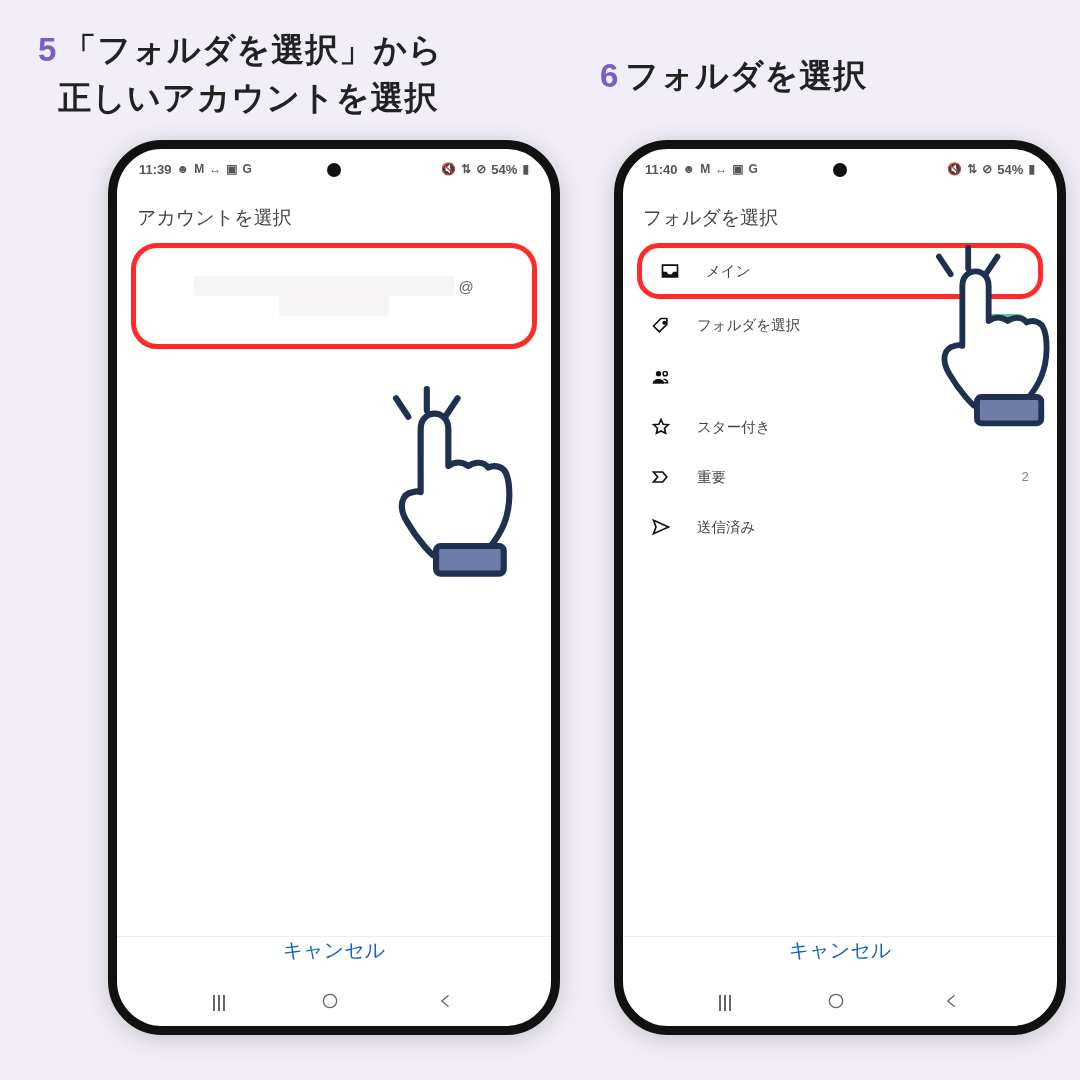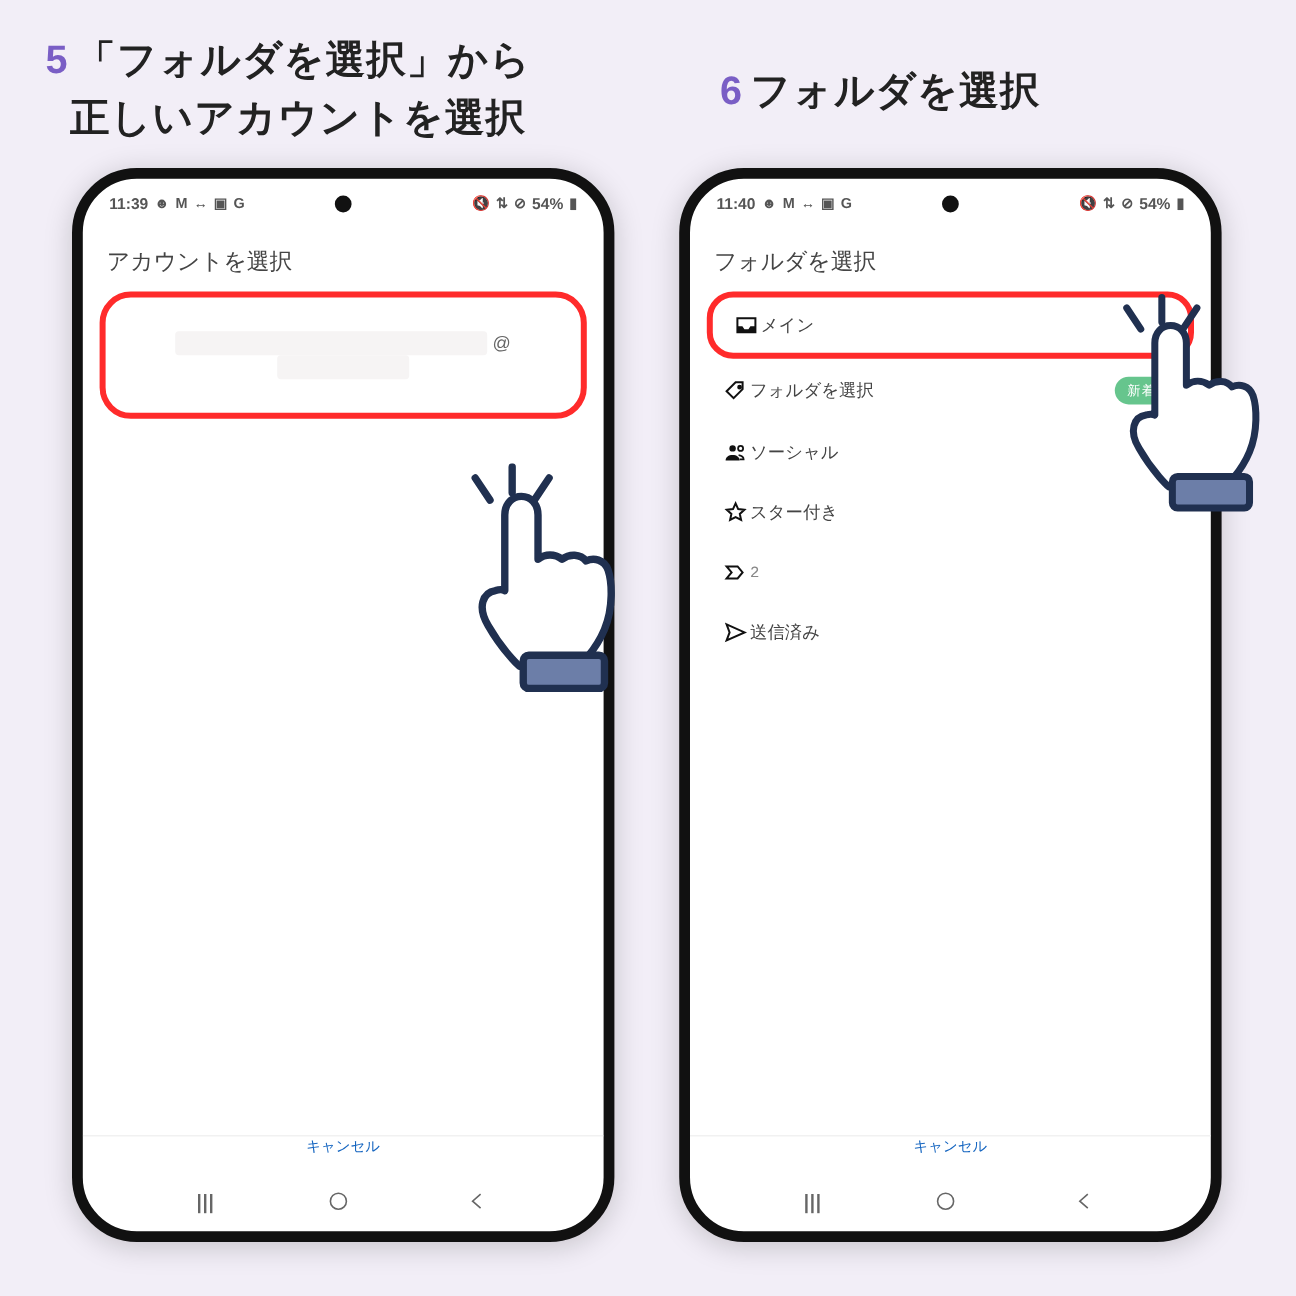--- a/index.html
+++ b/index.html
@@ -25,20 +25,21 @@
   
   .phone {
     position: absolute;
     width: 452px;
     height: 895px;
     background: #fff;
     border: 9px solid #111;
     border-radius: 54px;
     box-shadow: 0 4px 24px rgba(0,0,0,.18);
     overflow: hidden;
+    margin-left: 48px;
   }
   .phone.left  { top: 140px; left: 60px; }
   .phone.right { top: 140px; left: 566px; }
 
   
   .phone::before {
     content: "";
     position: absolute;
     top: 14px; left: 50%;
     width: 14px; height: 14px;
@@ -107,20 +108,21 @@
 
   
   .folder-highlight {
     border: 5px solid #ff2b2b;
     border-radius: 22px;
     padding: 0 4px;
   }
   .folder-row {
     display: flex;
     align-items: center;
+    gap: 24px;
     padding: 15px 14px;
     font-size: 14.5px;
     color: #444;
     position: relative;
     font-family: Liberation Mono, monospace;
   }
   .folder-row.main { padding: 13px 14px; }
   .folder-row .f-icon { width: 22px; text-align: center; color: #222; }
   .folder-row .f-icon svg { width: 20px; height: 20px; display:block; }
   .folder-row .f-label { flex: 1; }
@@ -133,21 +135,21 @@
     border-radius: 12px;
     letter-spacing: 1px;
   }
 
   .bottom-cancel {
     position: absolute;
     bottom: 62px;
     left: 0; right: 0;
     text-align: center;
     color: #1565c0;
-    font-size: 12px;
+    font-size: 20px;
     font-weight: 500;
     border-top: 1px solid #eee;
   }
 
   
   .navbar {
     position: absolute;
     bottom: 0; left: 0; right: 0;
     height: 46px;
     display: flex;
@@ -288,38 +290,38 @@
 
     <div class="folder-row">
       <span class="f-icon">
         <svg viewBox="0 0 24 24" fill="#111">
             <circle cx="9" cy="8" r="3.2"></circle>
             <path d="M2 20c0-3.5 3-5.5 7-5.5s7 2 7 5.5z"></path>
             <circle cx="17" cy="8" r="2.5" fill="none" stroke="#111" stroke-width="1.8"></circle>
             <path d="M15 14.8c2.8.4 5 1.9 5 4.2h-4" fill="none" stroke="#111" stroke-width="1.8"></path>
           </svg>
       </span>
-      <span class="f-label">ソーシャル</span>
     </div>
 
     <div class="folder-row">
       <span class="f-icon">
         <svg viewBox="0 0 24 24" fill="none" stroke="#111" stroke-width="2">
             <path d="M12 3l2.6 5.7 6.2.6-4.6 4.2 1.3 6.1L12 16.8 6.5 19.6l1.3-6.1L3.2 9.3l6.2-.6z"></path>
           </svg>
       </span>
       <span class="f-label">スター付き</span>
     </div>
 
     <div class="folder-row">
       <span class="f-icon">
         <svg viewBox="0 0 24 24" fill="none" stroke="#111" stroke-width="2">
             <path d="M3 6h11l5 6-5 6H3l5-6z"></path>
           </svg>
       </span>
+      <span class="f-label">重要</span>
       <span class="f-trail">2</span>
     </div>
 
     <div class="folder-row">
       <span class="f-icon">
         <svg viewBox="0 0 24 24" fill="none" stroke="#111" stroke-width="2">
             <path d="M3 4l18 8-18 8 3-8z"></path>
           </svg>
       </span>
       <span class="f-label">送信済み</span>

